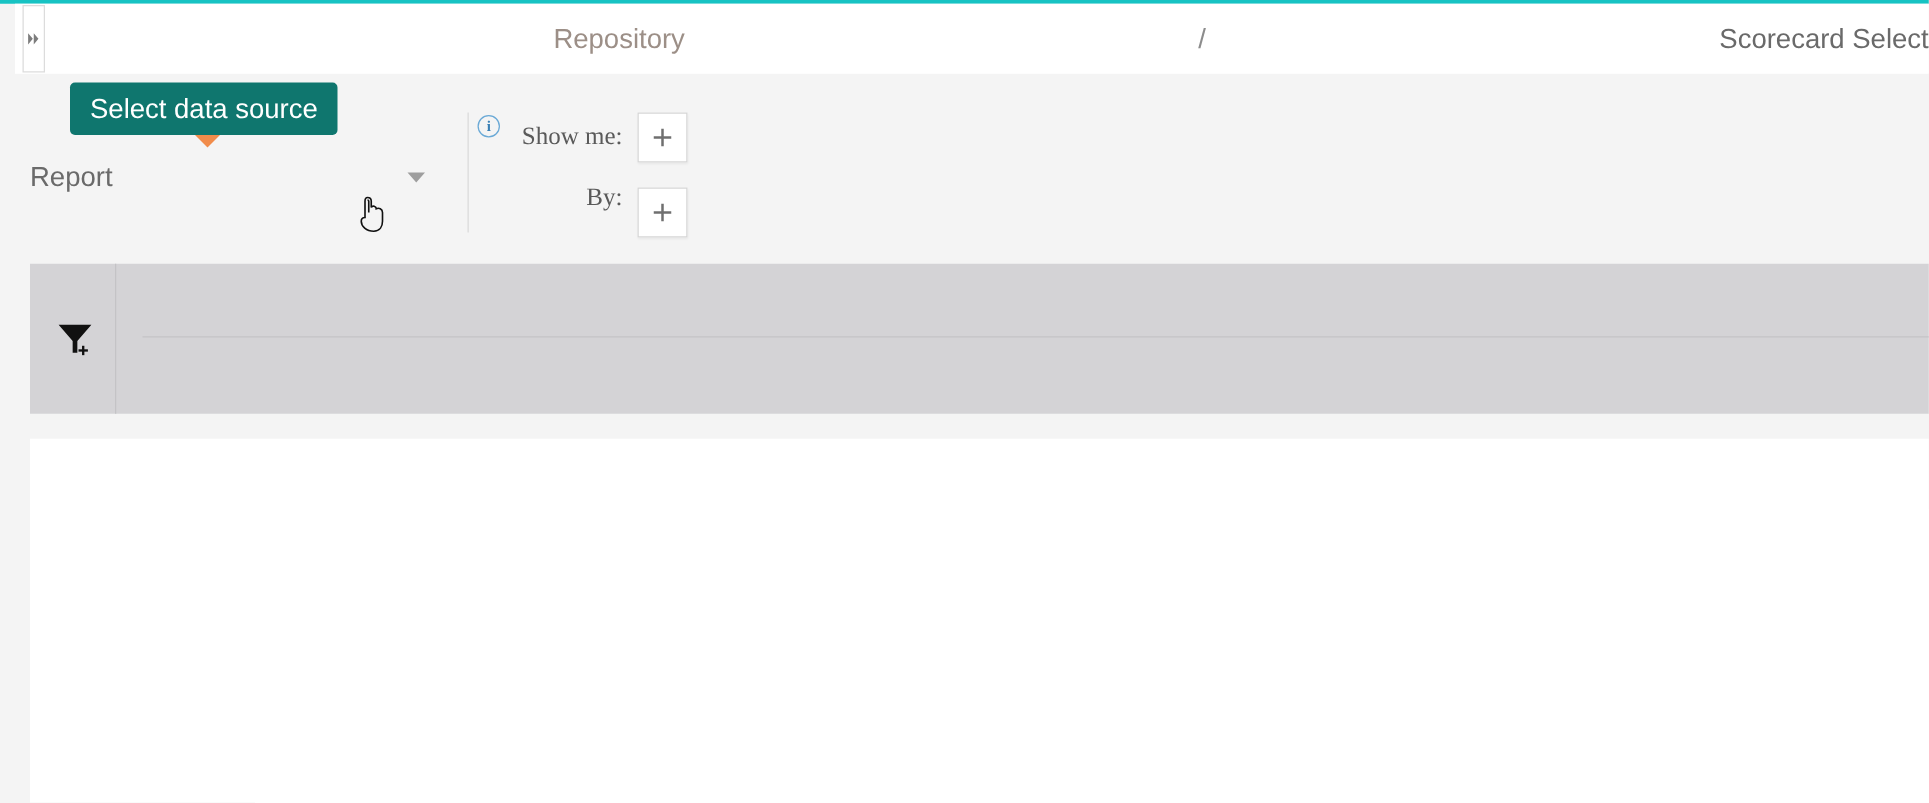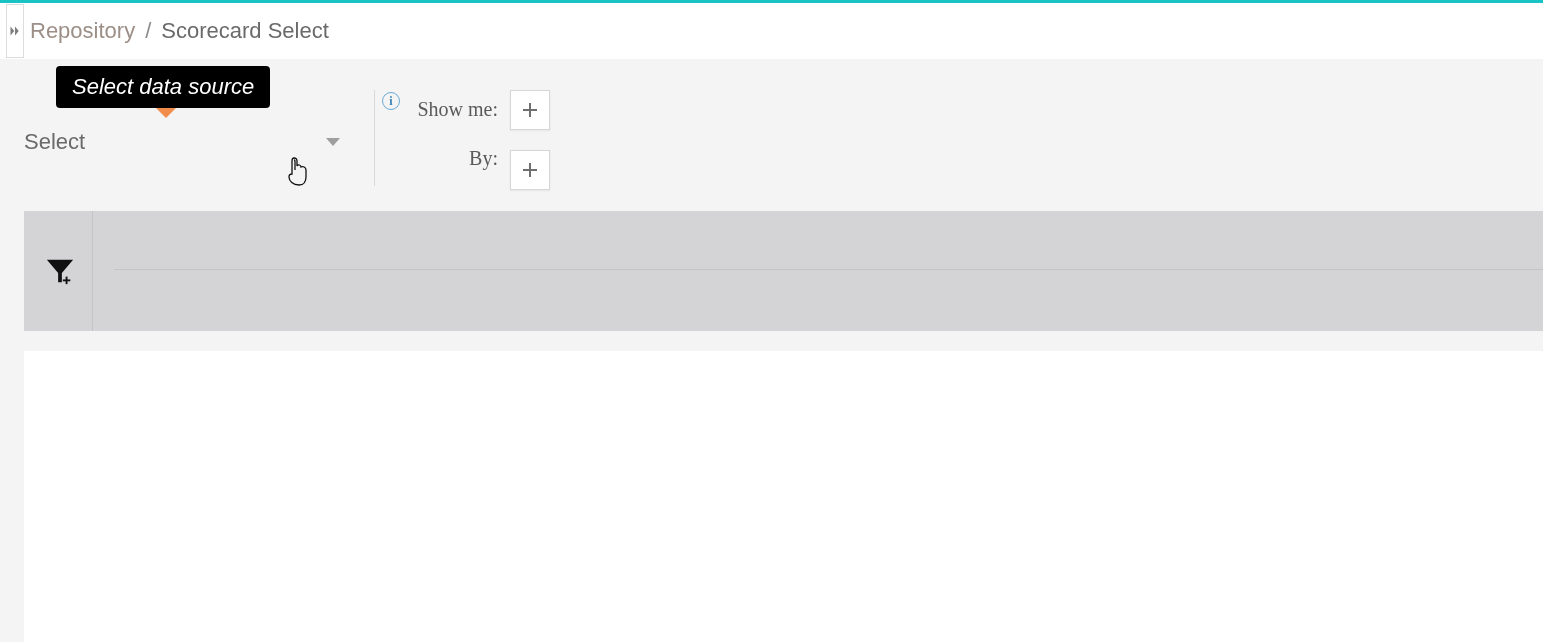--- a/index.html
+++ b/index.html
@@ -18,26 +18,27 @@
     background: #f4f4f4;
   }
   .top-accent {
     position: absolute;
     top: 0; left: 0; right: 0;
     height: 3px;
     background: #17c3c3;
   }
   .breadcrumb-bar {
     position: absolute;
-    top: 3px; left: 0; right: 0;
+    top: 3px; left: 12px; right: 0;
     height: 56px;
     background: #ffffff;
     display: flex;
     align-items: center;
     padding-left: 6px;
+    justify-content: space-between;
   }
   .expand-handle {
     width: 18px;
     height: 54px;
     border: 1px solid #dcdcdc;
     display: flex;
     align-items: center;
     justify-content: center;
     margin-right: 6px;
     background: #ffffff;
@@ -60,26 +61,25 @@
 
   .builder-row {
     position: absolute;
     top: 66px; left: 24px; right: 0;
     height: 130px;
   }
 
   .tooltip {
     position: absolute;
     top: 0; left: 32px;
-    background: #000000;
+    background: #0f766e;
     color: #ffffff;
     font-size: 22px;
     padding: 8px 16px;
     border-radius: 4px;
-    font-style: italic;
   }
   .tooltip::after {
     content: "";
     position: absolute;
     left: 100px;
     bottom: -10px;
     width: 0; height: 0;
     border-left: 10px solid transparent;
     border-right: 10px solid transparent;
     border-top: 10px solid #f18c4b;
@@ -217,21 +217,21 @@
     <span class="crumb-sep">/</span>
     <span class="crumb-current">Scorecard Select</span>
   </div>
 
   <div class="builder-row">
     <div class="tooltip">
       <span>Select data source</span>
     </div>
 
     <div class="datasource-select">
-      <span class="label">Select</span>
+      <span class="label">Report</span>
       <span class="caret"></span>
     </div>
 
     <div class="divider-vert"></div>
 
     <div class="info-badge">
       <span>i</span>
     </div>
 
     <div class="query-labels">

